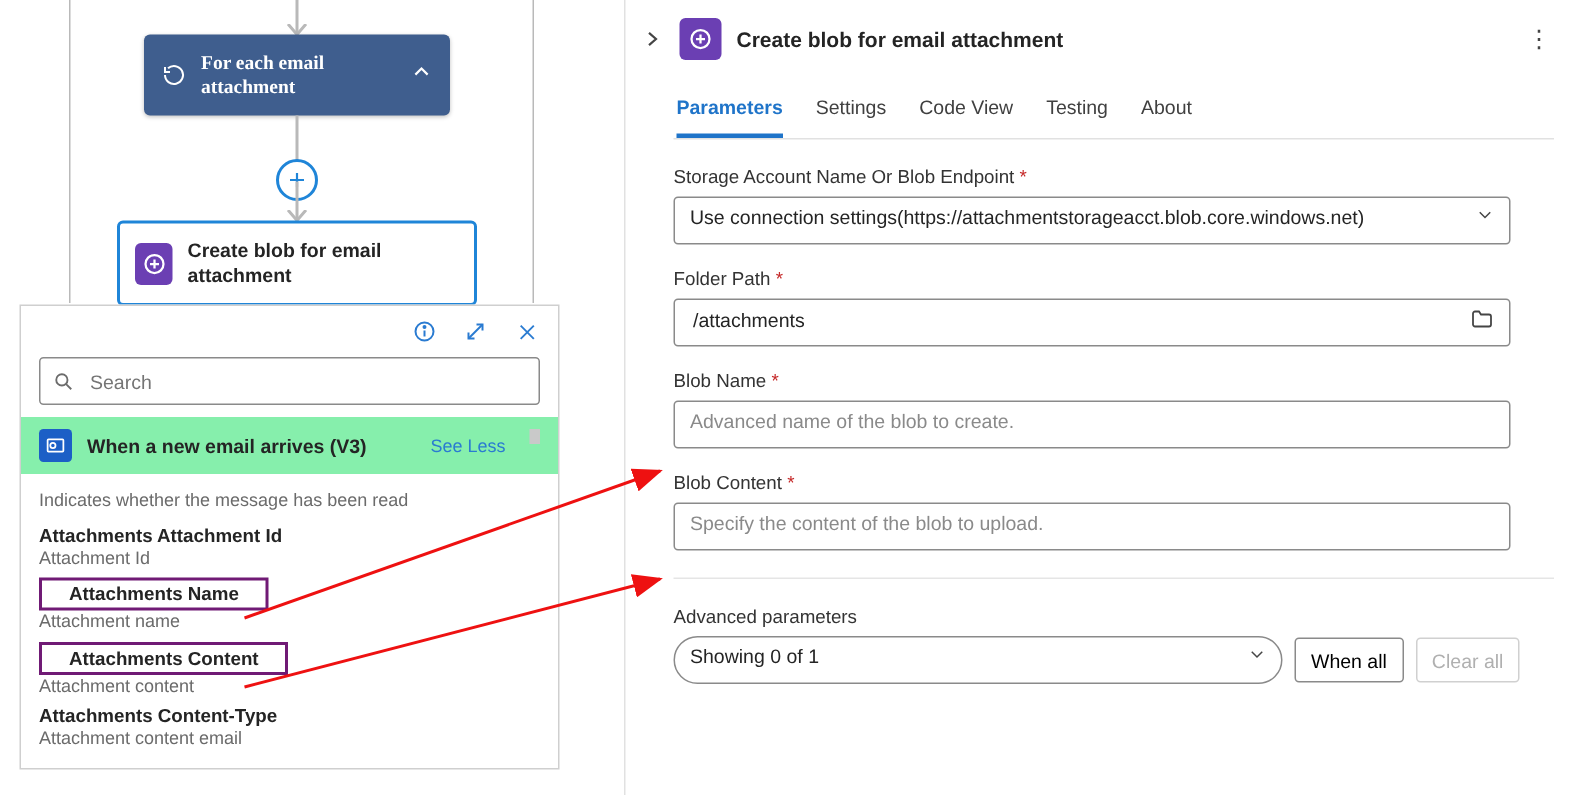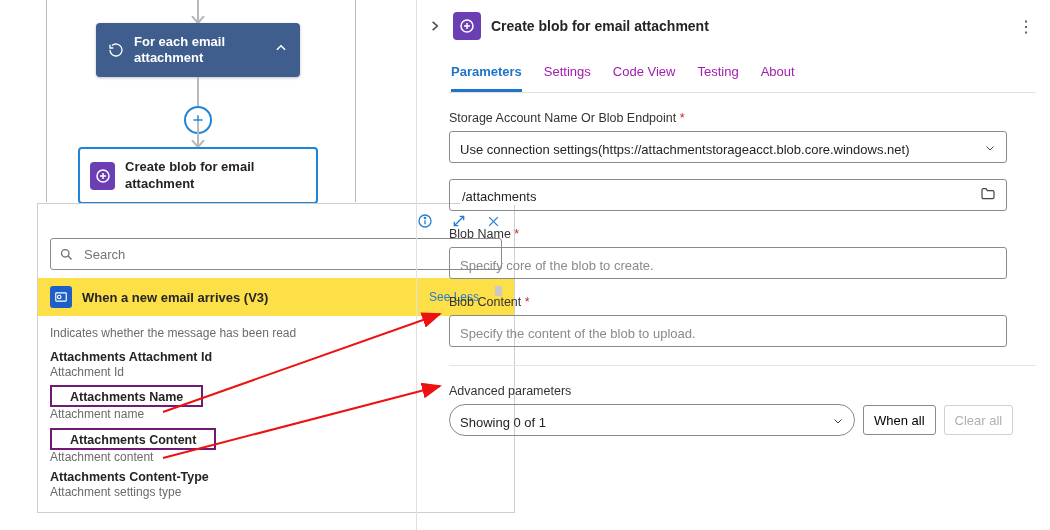--- a/index.html
+++ b/index.html
@@ -4,66 +4,66 @@
 <style>
   html,body{margin:0;padding:0;font-family:"Segoe UI",Arial,sans-serif;background:#fff;color:#242424;}
   *{box-sizing:border-box;}
   .app{display:flex;width:1050px;height:530px;overflow:hidden;position:relative;}
   
   .canvas{width:416px;position:relative;background:#fff;}
   .lane{position:absolute;top:0;left:46px;width:310px;height:202px;border-left:1px solid #b9b9b9;border-right:1px solid #b9b9b9;}
   
   .foreach{position:absolute;top:23px;left:96px;width:204px;height:54px;background:#3f5e8e;color:#fff;border-radius:4px;display:flex;align-items:center;gap:10px;padding:0 12px;box-shadow:0 1px 3px rgba(0,0,0,.25);}
   .foreach .loop-icon svg{display:block;}
-  .foreach .label{font-size:13px;font-weight:600;line-height:1.25;}
+  .foreach .label{font-size:13px;font-weight:600;line-height:1.25;font-family:Liberation Serif, serif;}
   .foreach .chevron{margin-left:auto;}
   .connector{position:absolute;left:197px;width:2px;background:#b9b9b9;}
   .conn1{top:0;height:23px;}
   .conn2{top:77px;height:30px;}
   .conn3{top:121px;height:26px;}
   .arrowhead{position:absolute;left:190px;width:16px;height:8px;}
   .arrowhead svg{display:block;}
   .plus{position:absolute;top:106px;left:184px;width:28px;height:28px;border:2px solid #1f85d8;border-radius:50%;display:flex;align-items:center;justify-content:center;color:#1f85d8;background:#fff;}
   .createblob{position:absolute;top:147px;left:78px;width:240px;height:57px;border:2px solid #1f85d8;border-radius:4px;background:#fff;display:flex;align-items:center;gap:10px;padding:8px 10px;}
   .createblob .label{font-size:13px;font-weight:700;line-height:1.3;}
   .blob-badge{width:28px;height:28px;border-radius:4px;background:#6b3fb3;display:flex;align-items:center;justify-content:center;color:#fff;}
   .blob-badge svg{display:block;}
   
-  .token-panel{position:absolute;top:203px;left:13px;width:478px;border:1px solid #cfcfcf;background:#fff;margin-left:24px;}
+  .token-panel{position:absolute;top:203px;left:13px;width:360px;border:1px solid #cfcfcf;background:#fff;}
   .token-panel .toolbar{display:flex;justify-content:flex-end;gap:16px;padding:8px 12px;}
   .tool-ico{width:18px;height:18px;color:#2a7bd1;display:flex;align-items:center;justify-content:center;}
   .tool-ico.close{color:#2a7bd1;}
   .search-wrap{margin:0 12px 8px;border:1px solid #8a8a8a;border-radius:3px;height:32px;display:flex;align-items:center;padding:0 8px;gap:8px;color:#6c6c6c;font-size:13px;}
   .search-wrap svg{display:block;}
   .search-input{flex:1;border:none;outline:none;font-size:13px;}
-  .source-row{display:flex;align-items:center;gap:10px;background:#fde047;padding:8px 12px;}
+  .source-row{display:flex;align-items:center;gap:10px;background:#86efac;padding:8px 12px;}
   .source-badge{width:22px;height:22px;background:#1c5fc6;border-radius:3px;display:flex;align-items:center;justify-content:center;color:#fff;}
   .source-title{font-size:13px;font-weight:600;}
   .see-less{margin-left:auto;font-size:12px;color:#2a7bd1;}
   .scroll-hint{width:7px;height:10px;background:#c9c9c9;margin-left:6px;align-self:flex-start;}
   .token-list{padding:6px 12px 10px;}
   .hint{font-size:12px;color:#6b6b6b;margin:4px 0 10px;}
   .tok{margin:6px 0 2px;}
   .tok .title{font-size:12.5px;font-weight:700;line-height:1.2;}
   .tok .desc{font-size:12px;color:#6b6b6b;line-height:1.2;}
   .redbox{border:2px solid #701a75;display:inline-block;padding:0 18px;}
   
   .config{flex:1;border-left:1px solid #e1e1e1;padding:6px 14px 0 10px;display:flex;flex-direction:column;position:relative;}
   .cfg-head{display:flex;align-items:center;gap:10px;padding:6px 0 18px;}
   .cfg-head .exp{width:16px;height:16px;color:#454545;display:flex;align-items:center;justify-content:center;}
   .cfg-title{font-weight:700;font-size:14px;}
   .cfg-menu{margin-left:auto;color:#454545;letter-spacing:2px;}
   .tabs{display:flex;gap:22px;border-bottom:1px solid #e1e1e1;padding:0 2px;margin:0 0 18px 22px;}
-  .tab{font-size:13px;color:#a21caf;padding:6px 0 10px;}
+  .tab{font-size:13px;color:#404040;padding:6px 0 10px;}
   .tab.active{color:#1f74c9;font-weight:700;border-bottom:3px solid #1f74c9;}
   .form{margin-left:22px;}
   .fld{margin-bottom:16px;}
   .fld-label{font-size:12.5px;color:#333;margin-bottom:6px;}
   .req{color:#c52828;}
-  .combo,.input{width:558px;max-width:100%;height:32px;border:1px solid #8a8a8a;border-radius:3px;display:flex;align-items:flex-end;padding:5px 10px;font-size:13px;}
+  .combo,.input{width:558px;max-width:100%;height:32px;border:1px solid #8a8a8a;border-radius:3px;display:flex;align-items:flex-start;padding:5px 10px;font-size:13px;}
   .combo .chev{margin-left:auto;}
   .input input{border:none;outline:none;width:100%;font-size:13px;color:#242424;}
   .input .folder-ico{margin-left:auto;}
   .placeholder{color:#8a8a8a;}
   hr.sep{border:none;border-top:1px solid #e5e5e5;margin:18px 0;}
   .adv{display:flex;align-items:center;gap:8px;}
   .adv .combo{width:406px;border-radius:16px;}
   .btn{height:30px;border:1px solid #8a8a8a;border-radius:3px;background:#fff;font-size:13px;padding:0 10px;}
   .btn.dis{color:#b0b0b0;border-color:#d0d0d0;}
   
@@ -169,21 +169,21 @@
         <div class="tok">
           <div class="redbox"><span class="title">Attachments Name</span></div>
           <div class="desc">Attachment name</div>
         </div>
         <div class="tok">
           <div class="redbox"><span class="title">Attachments Content</span></div>
           <div class="desc">Attachment content</div>
         </div>
         <div class="tok">
           <div class="title">Attachments Content-Type</div>
-          <div class="desc">Attachment settings type</div>
+          <div class="desc">Attachment content email</div>
         </div>
       </div>
     </div>
   </div>
 
   <div class="config">
     <div class="cfg-head">
       <span class="exp">
         <svg width="14" height="14" viewBox="0 0 24 24" fill="none" stroke="#454545" stroke-width="2.5">
             <polyline points="8 5 16 12 8 19"></polyline>
@@ -214,34 +214,35 @@
           <span>Use connection settings(https://attachmentstorageacct.blob.core.windows.net)</span>
           <span class="chev">
             <svg width="12" height="12" viewBox="0 0 24 24" fill="none" stroke="#454545" stroke-width="2">
                 <polyline points="5 9 12 16 19 9"></polyline>
               </svg>
           </span>
         </div>
       </div>
 
       <div class="fld">
+        <div class="fld-label"><span>Folder Path</span> <span class="req">*</span></div>
         <div class="input">
           <input value="/attachments" style="">
           <span class="folder-ico">
             <svg width="16" height="16" viewBox="0 0 24 24" fill="none" stroke="#454545" stroke-width="1.8">
                 <path d="M3 6a2 2 0 0 1 2-2h4l2 3h8a2 2 0 0 1 2 2v8a2 2 0 0 1-2 2H5a2 2 0 0 1-2-2V6z"></path>
               </svg>
           </span>
         </div>
       </div>
 
       <div class="fld">
         <div class="fld-label"><span>Blob Name</span> <span class="req">*</span></div>
         <div class="input">
-          <span class="placeholder">Specify core of the blob to create.</span>
+          <span class="placeholder">Advanced name of the blob to create.</span>
         </div>
       </div>
 
       <div class="fld">
         <div class="fld-label"><span>Blob Content</span> <span class="req">*</span></div>
         <div class="input">
           <span class="placeholder">Specify the content of the blob to upload.</span>
         </div>
       </div>
 

